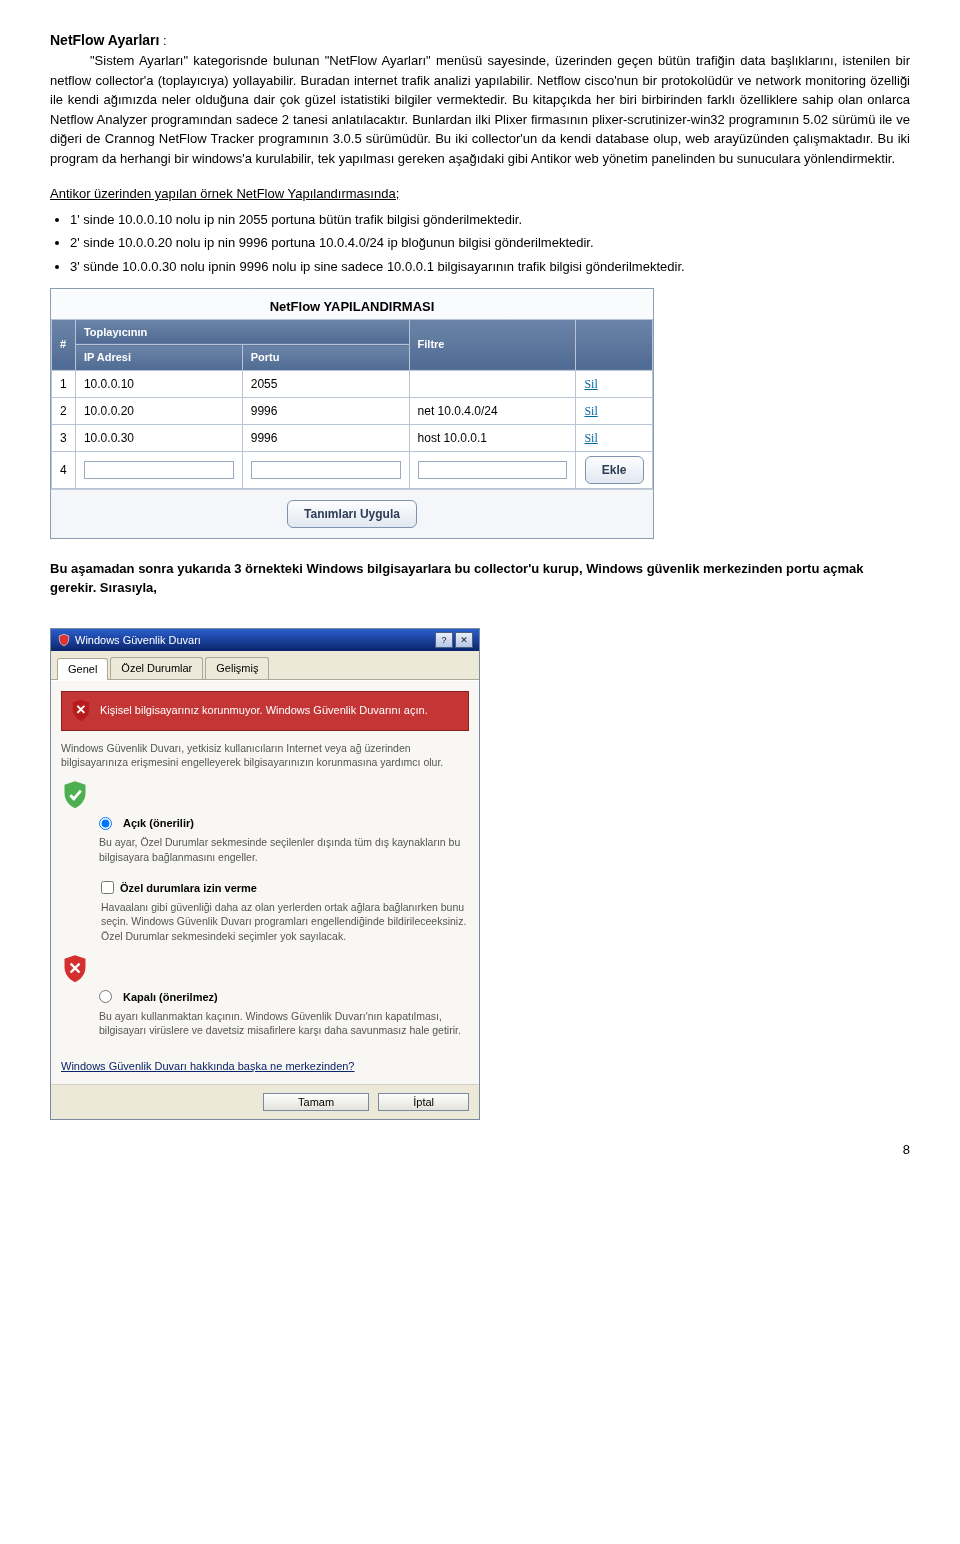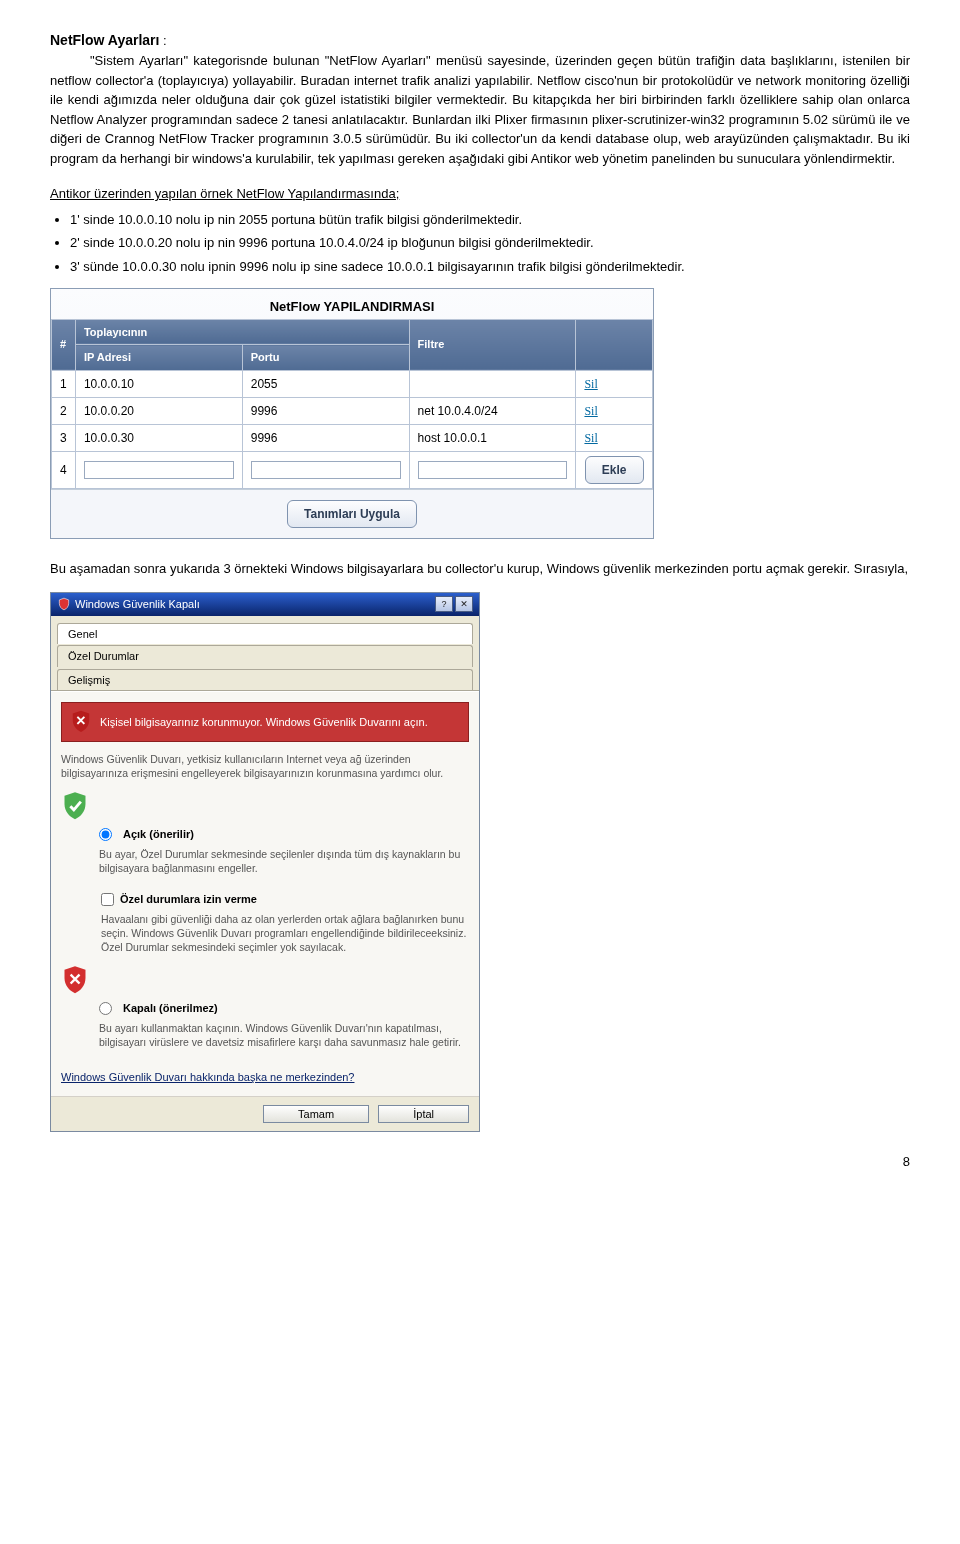--- a/index.html
+++ b/index.html
@@ -92,21 +92,22 @@
     text-align: right;
   }
   .nf-footer {
     text-align: center;
     padding: 10px;
     background: #f4f6fa;
     border-top: 1px solid #c3ceda;
   }
 
   .para2 {
-    margin-bottom: 14px;
+    margin-bottom: 30px;
+    font-weight: bold;
   }
 
   
   .wf-dialog {
     width: 430px;
     border: 1px solid #7a8aa0;
     background: #ece9d8;
     font-family: Tahoma, sans-serif;
     font-size: 11px;
     color: #000;
@@ -132,21 +133,20 @@
     font-size: 9px;
     line-height: 14px;
     text-align: center;
     color: #222;
   }
   .wf-tabs {
     display: flex;
     padding: 6px 6px 0 6px;
     gap: 2px;
     border-bottom: 1px solid #aca899;
-    flex-direction: column;
   }
   .wf-tab {
     background: #ece9d8;
     border: 1px solid #aca899;
     border-bottom: none;
     padding: 2px 10px;
     font-size: 11px;
     border-radius: 3px 3px 0 0;
     cursor: pointer;
   }
@@ -308,21 +308,21 @@
 
 <div class="para2">Bu aşamadan sonra yukarıda 3 örnekteki Windows bilgisayarlara bu collector'u kurup, Windows güvenlik merkezinden portu açmak gerekir. Sırasıyla,</div>
 
 <div class="wf-dialog">
   <div class="wf-titlebar">
     <span class="shield-sm">
       <svg viewBox="0 0 24 24">
           <path d="M12 2l8 3v6c0 5-3.4 9.5-8 11-4.6-1.5-8-6-8-11V5l8-3z" fill="#d33" stroke="#fff" stroke-width="1"></path>
         </svg>
     </span>
-    <span>Windows Güvenlik Kapalı</span>
+    <span>Windows Güvenlik Duvarı</span>
     <span class="wf-titlebar-btns">
       <span class="wf-titlebar-btn">?</span>
       <span class="wf-titlebar-btn">✕</span>
     </span>
   </div>
   <div class="wf-tabs">
     <div class="wf-tab active">Genel</div>
     <div class="wf-tab">Özel Durumlar</div>
     <div class="wf-tab">Gelişmiş</div>
   </div>

